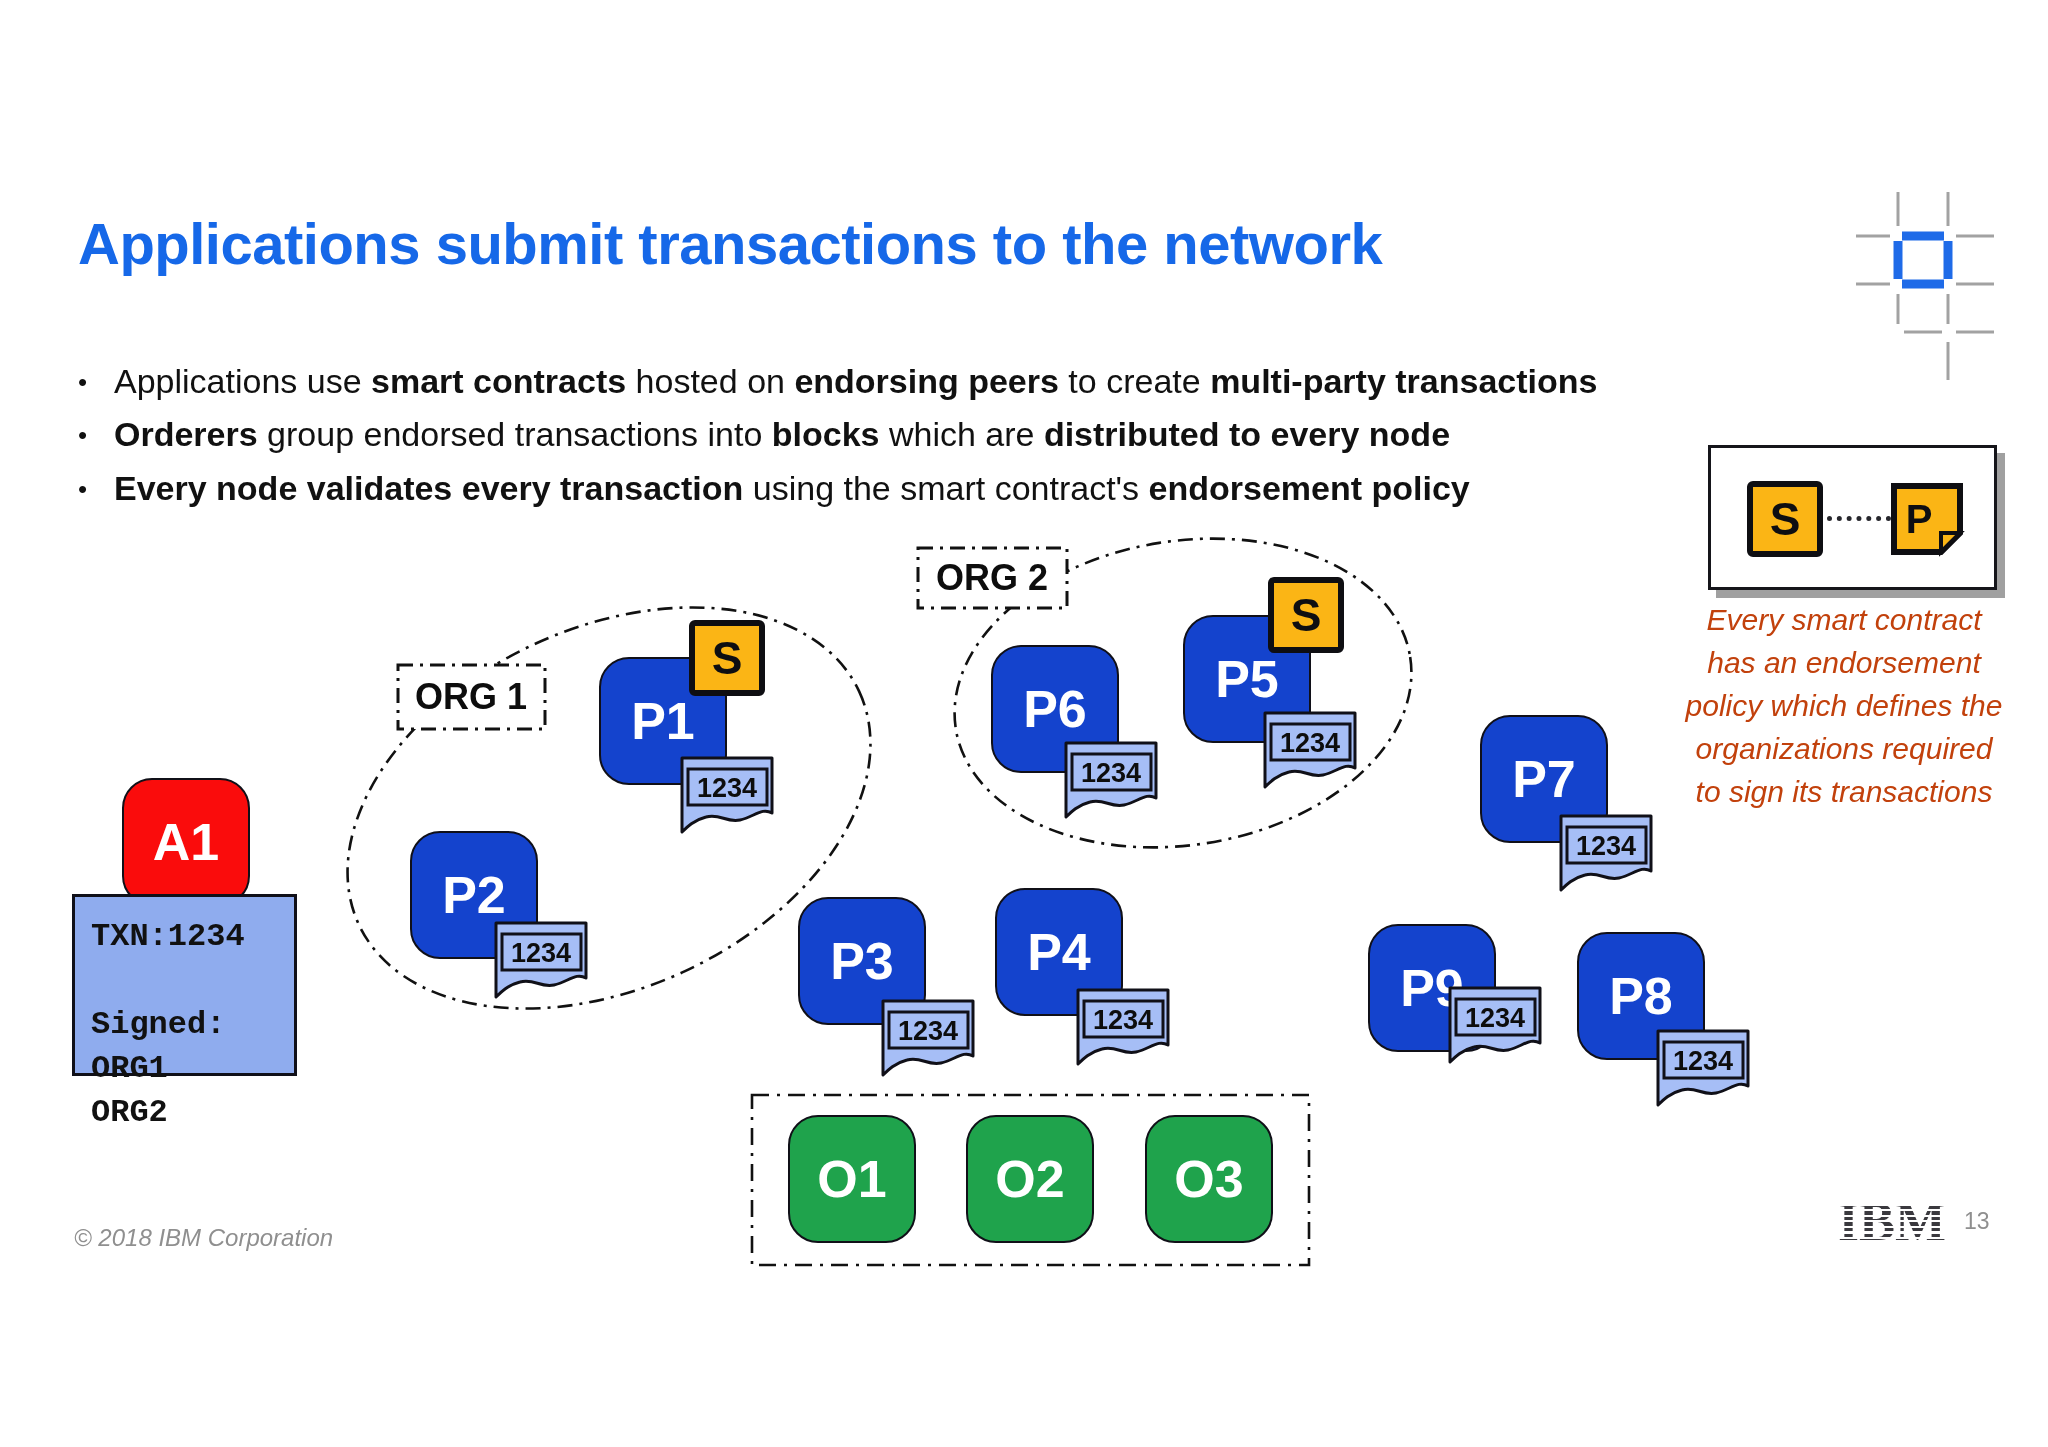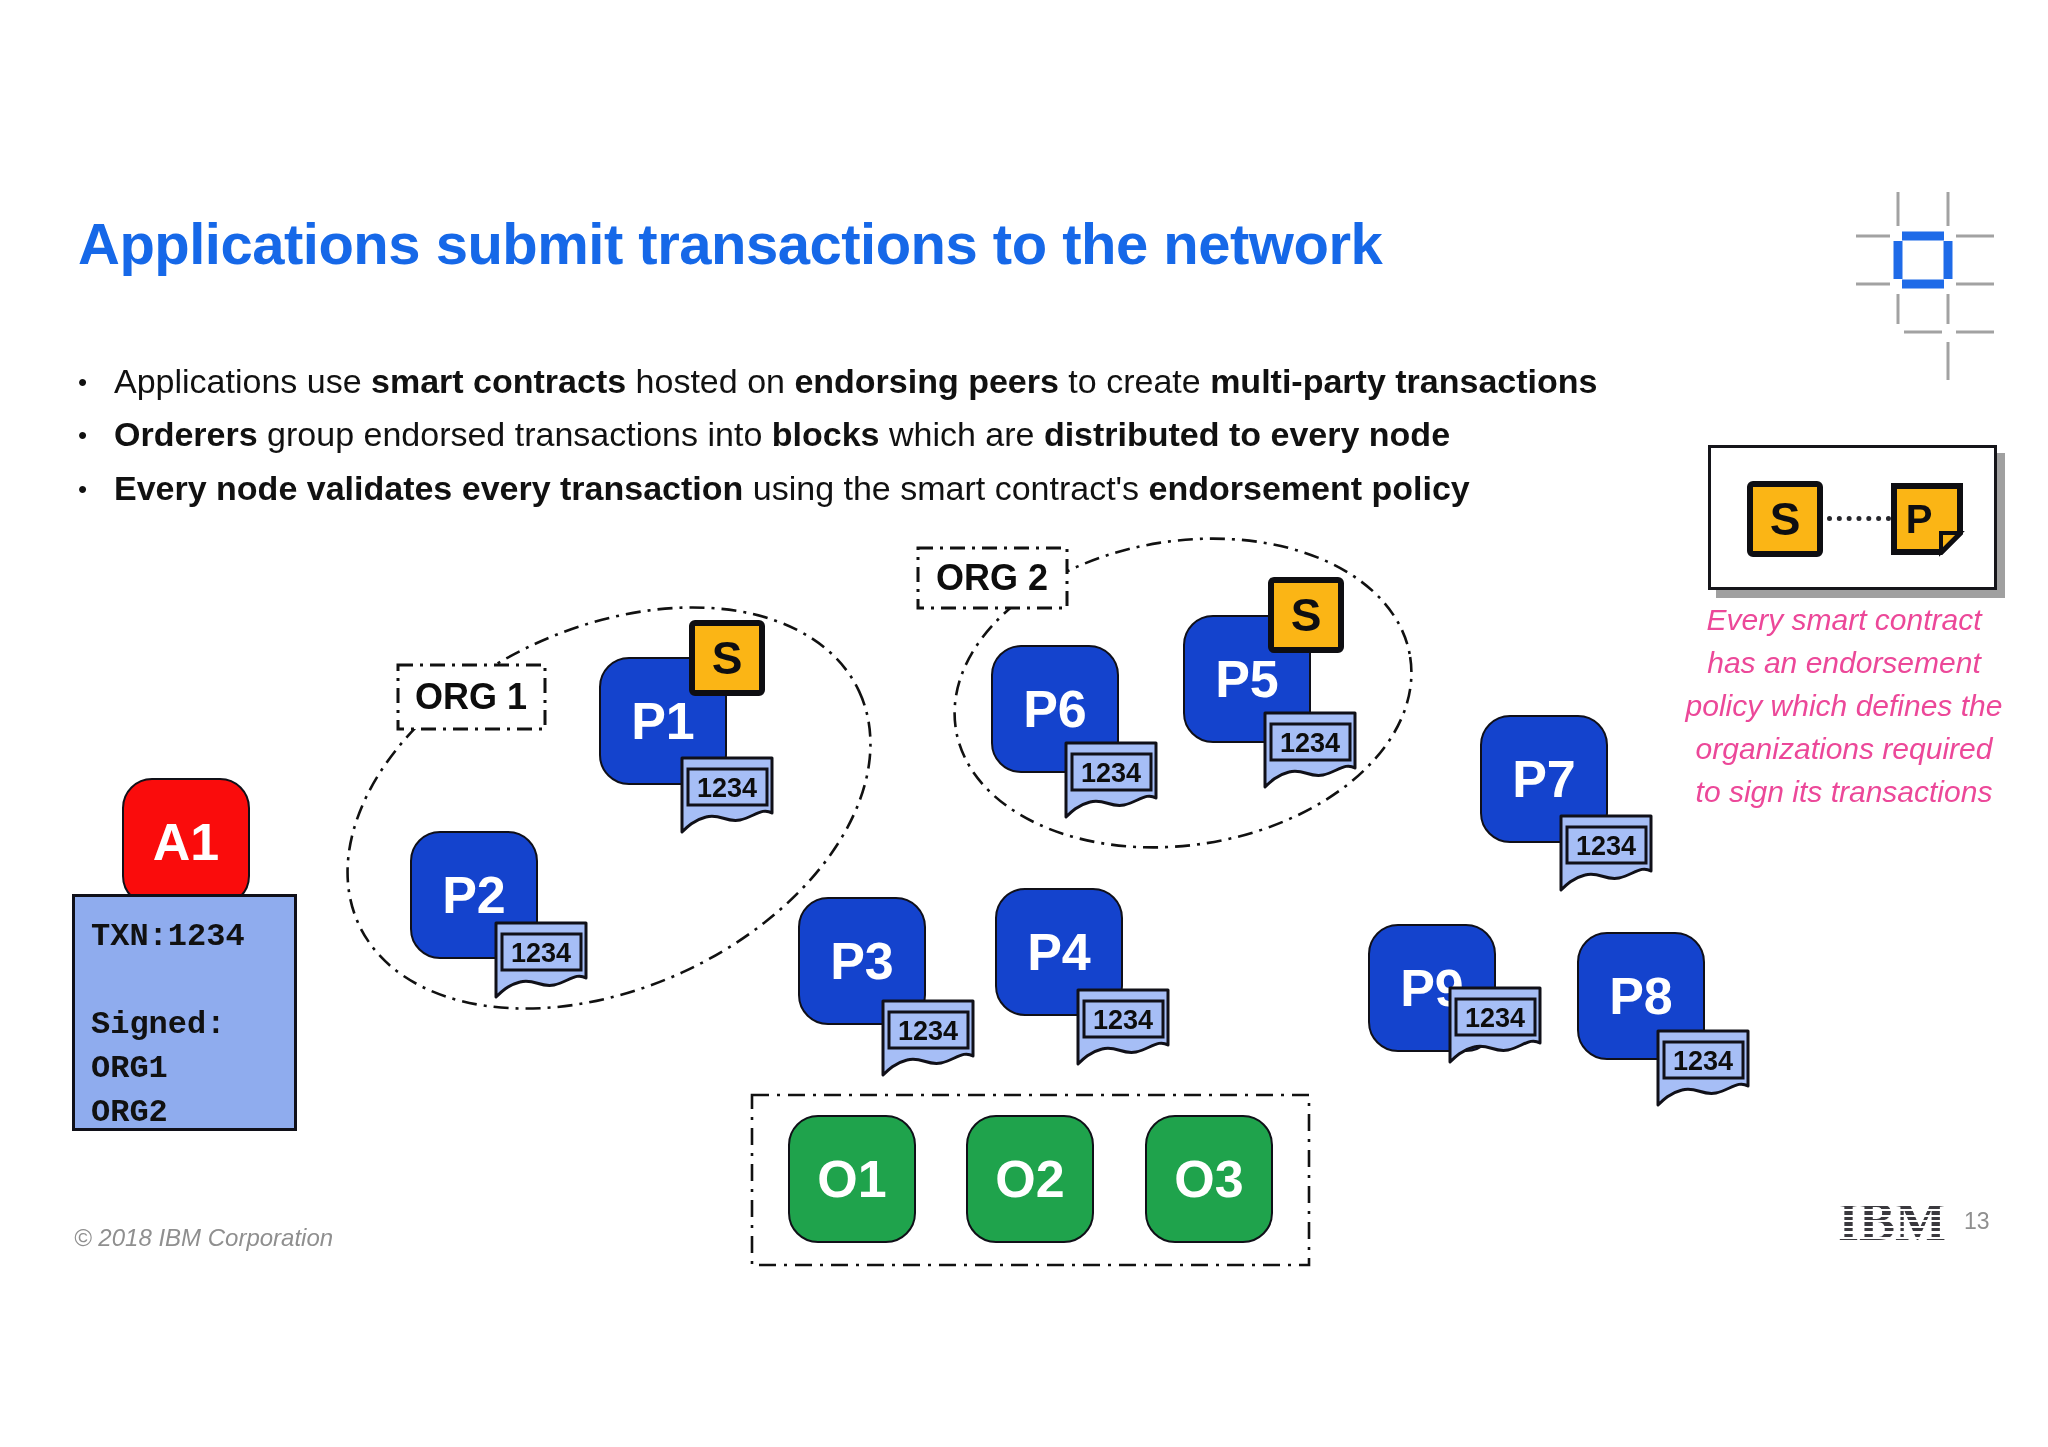--- a/index.html
+++ b/index.html
@@ -19,32 +19,32 @@
         border-radius:30px;display:flex;align-items:center;justify-content:center;
         color:#fff;font-weight:bold;font-size:52px;}
   .peer{background:var(--peer-blue);}
   .orderer{background:var(--orderer-green);text-align:right;}
   .app{background:var(--app-red);}
   .sbadge{position:absolute;width:76px;height:76px;box-sizing:border-box;background:var(--contract-yellow);
           border:6px solid #0e0e12;border-radius:6px;display:flex;align-items:center;justify-content:center;
           font-size:46px;font-weight:bold;color:#0e0e12;}
   .doc{position:absolute;}
   
-  .txn-card{position:absolute;left:72px;top:894px;width:225px;height:237px;box-sizing:border-box;
+  .txn-card{position:absolute;left:72px;top:894px;width:225px;height:182px;box-sizing:border-box;
             background:var(--txn-blue);border:3px solid #101018;
             font-family:"Liberation Mono",monospace;font-weight:bold;font-size:32px;line-height:44px;
             padding:18px 12px 0 16px;}
   
   .legend-box{position:absolute;left:1708px;top:445px;width:289px;height:145px;box-sizing:border-box;
               background:#fff;border:3px solid #15151a;box-shadow:8px 8px 0 rgba(45,45,45,.45);}
   .legend-box .sbadge{left:36px;top:33px;}
   .legend-connector{position:absolute;left:116px;top:68px;width:64px;height:0;border-top:5px dotted #26262c;}
   .legend-pnote{position:absolute;left:178px;top:33px;}
   .legend-caption{position:absolute;left:1646px;top:598px;width:396px;text-align:center;
-                  font-style:italic;font-size:30px;line-height:43px;color:#ec4899;}
+                  font-style:italic;font-size:30px;line-height:43px;color:#c2410c;}
   
   .copyright{position:absolute;left:74px;top:1224px;font-size:24px;color:#8f8f8f;font-style:italic;}
   .page-number{position:absolute;left:1964px;top:1208px;font-size:23px;color:#8f8f8f;}
   .ibm-logo{position:absolute;left:1838px;top:1200px;height:44px;line-height:44px;
             font-family:"Liberation Serif",serif;font-weight:900;font-size:54px;color:#3a393e;
             letter-spacing:0;}
   .ibm-logo::after{content:"";position:absolute;inset:0;
             background:repeating-linear-gradient(to bottom,transparent 0 3.4px,#ffffff 3.4px 5.6px);}
   .abs{position:absolute;}
   svg text{font-family:"Liberation Sans",sans-serif;}

